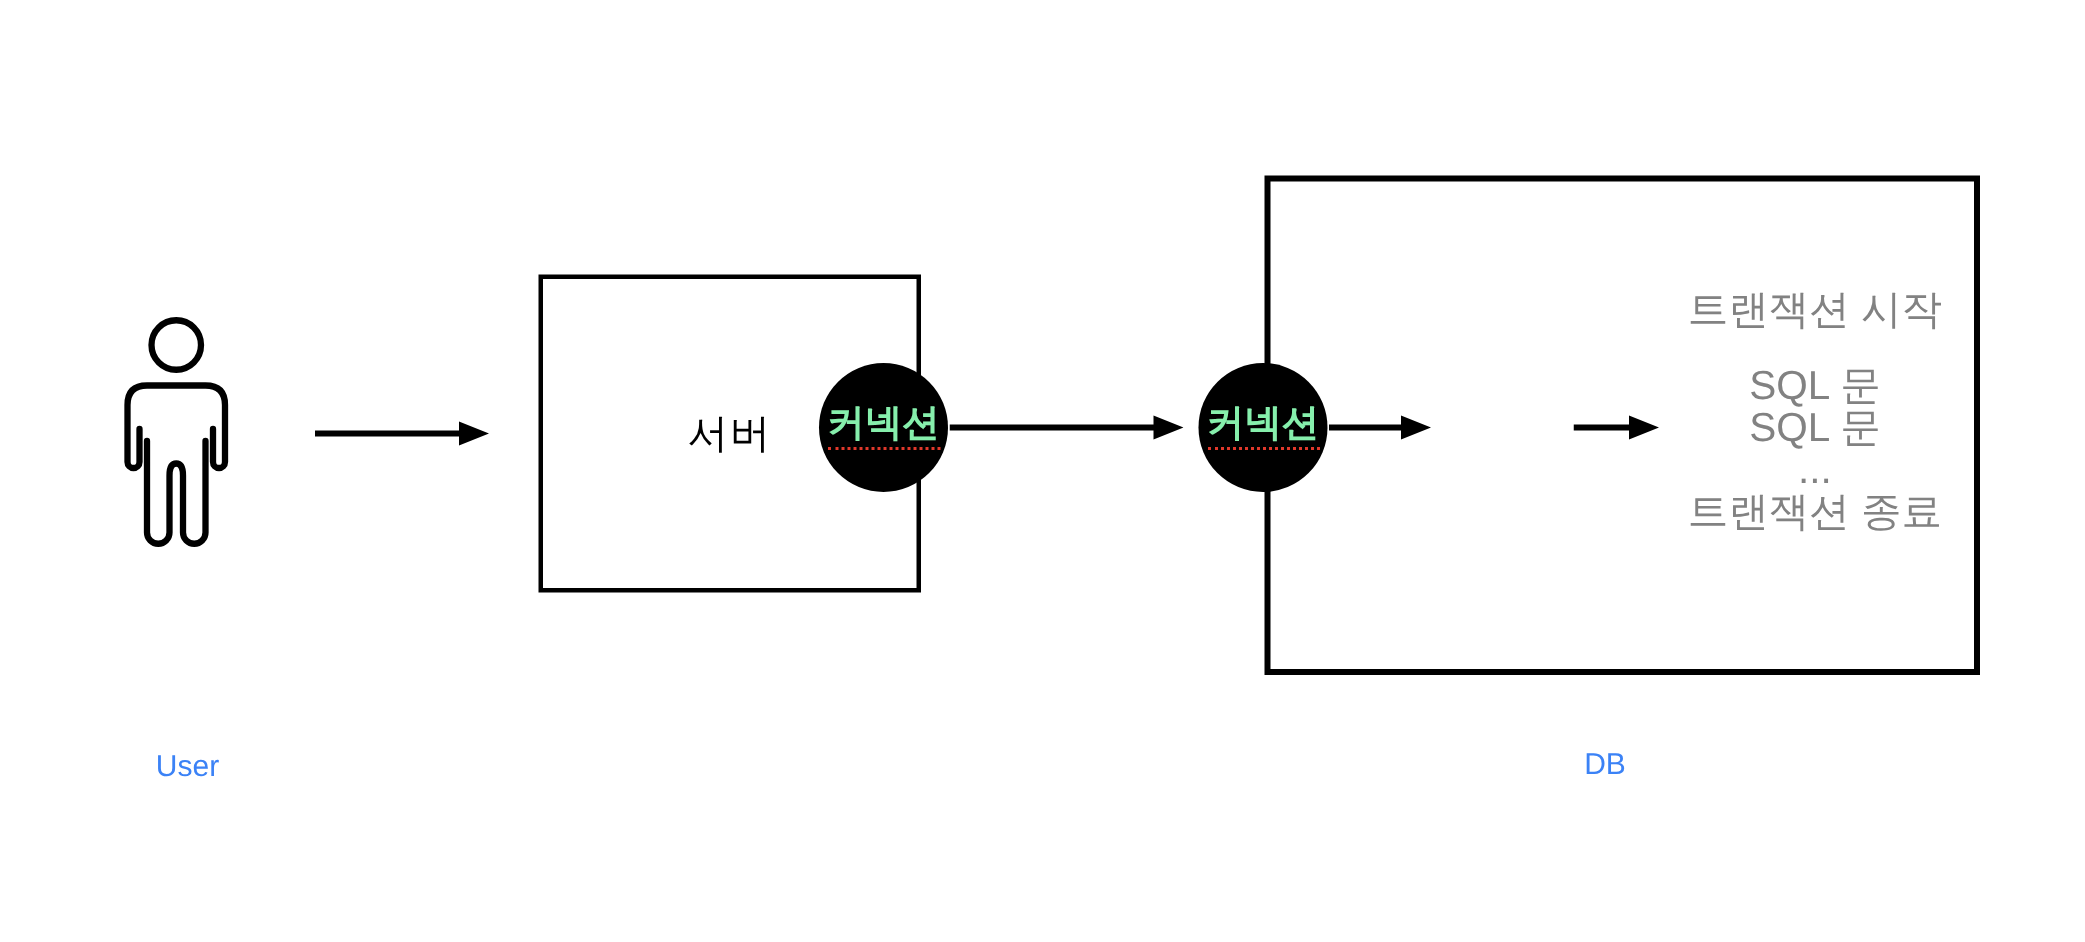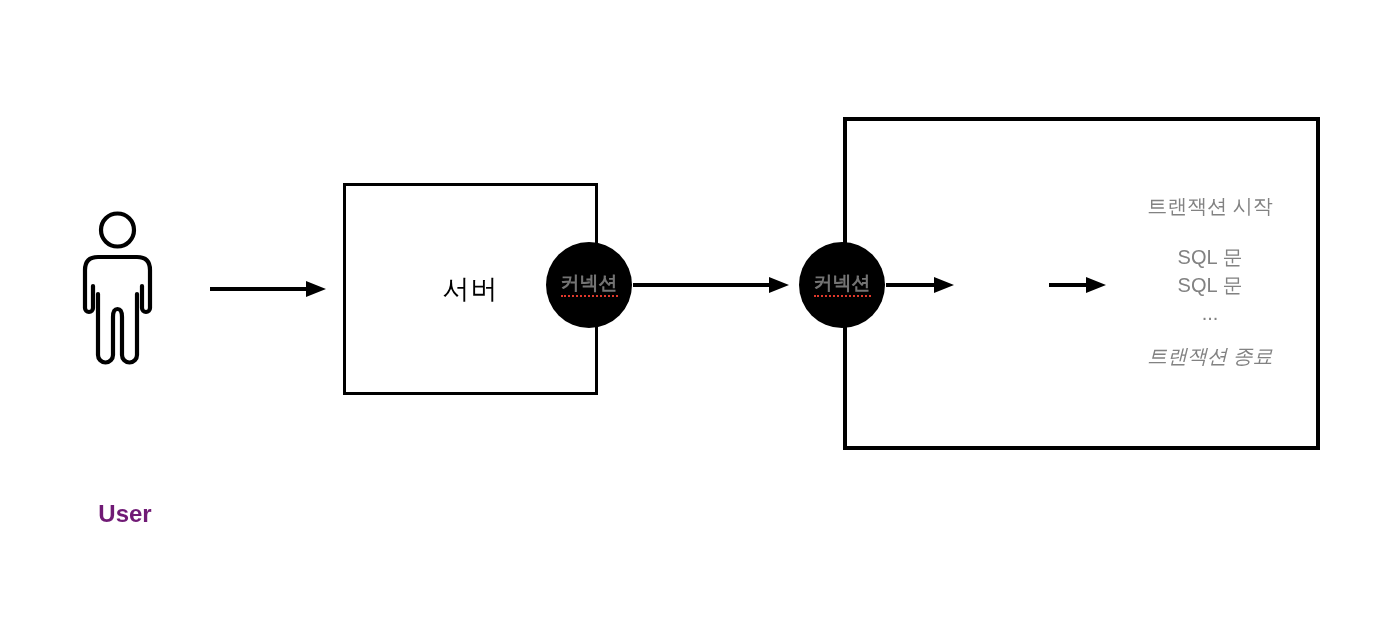--- a/index.html
+++ b/index.html
@@ -15,40 +15,40 @@
   .abs { position: absolute; }
 
   
   .box {
     position: absolute;
     background: #ffffff;
     border: 3px solid #000000;
     box-sizing: border-box;
     z-index: 0;
   }
-  .server-box { left: 343px; top: 183px; width: 255px; height: 212px; display: flex; align-items: center; justify-content: center; }
+  .server-box { left: 359px; top: 183px; width: 255px; height: 212px; display: flex; align-items: center; justify-content: center; }
   .db-box     { left: 843px; top: 117px; width: 477px; height: 333px; border-width: 4px; }
   .box-title  { font-size: 27px; font-weight: 400; color: #000000; letter-spacing: 1px; }
 
   
   .node {
     position: absolute;
     background: #000000;
     border-radius: 50%;
     display: flex;
     align-items: center;
     justify-content: center;
     z-index: 2;
   }
   .node-conn-server { left: 546px; top: 242px; width: 86px; height: 86px; }
   .node-conn-db     { left: 799px; top: 242px; width: 86px; height: 86px; }
   .node-session     { left: 967px; top: 244px; width: 82px; height: 82px; }
   .node-label {
-    color: #737373;
-    font-size: 19px;
+    color: #86efac;
+    font-size: 25px;
     font-weight: 700;
     white-space: nowrap;
     line-height: 1;
   }
   .misspell {
     border-bottom: 2px dotted #e0382b;
     padding-bottom: 3px;
   }
 
   
@@ -70,38 +70,38 @@
     stroke-linejoin: round;
   }
 
   
   .txn {
     position: absolute;
     left: 1100px;
     top: 192px;
     width: 220px;
     text-align: center;
-    font-size: 20px;
+    font-size: 27px;
     line-height: 28px;
     color: #828282;
     z-index: 1;
   }
   .txn .txn-line { white-space: nowrap; }
   .txn .txn-line:nth-child(2) { margin-top: 23px; }
-  .txn .txn-line:nth-child(5) { margin-top: 15px; font-style: italic; }
+  .txn .txn-line:nth-child(5) { margin-top: 0; }
 
   
   .diagram-label {
     position: absolute;
     top: 500px;
     width: 130px;
     text-align: center;
-    font-size: 24px;
-    font-weight: 700;
-    color: #701a75;
+    font-size: 20px;
+    font-weight: 400;
+    color: #3b82f6;
   }
   .label-user   { left: 60px; }
   .label-server { left: 400px; }
   .label-db     { left: 1005px; top: 499px; }
 </style>
 </head>
 <body>
 
 <div class="canvas">
 
@@ -148,14 +148,15 @@
 
   <div class="txn">
     <div class="txn-line">트랜잭션 시작</div>
     <div class="txn-line">SQL 문</div>
     <div class="txn-line">SQL 문</div>
     <div class="txn-line">...</div>
     <div class="txn-line">트랜잭션 종료</div>
   </div>
 
   <div class="diagram-label label-user">User</div>
+  <div class="diagram-label label-db">DB</div>
 
 </div>
 
 </body></html>

